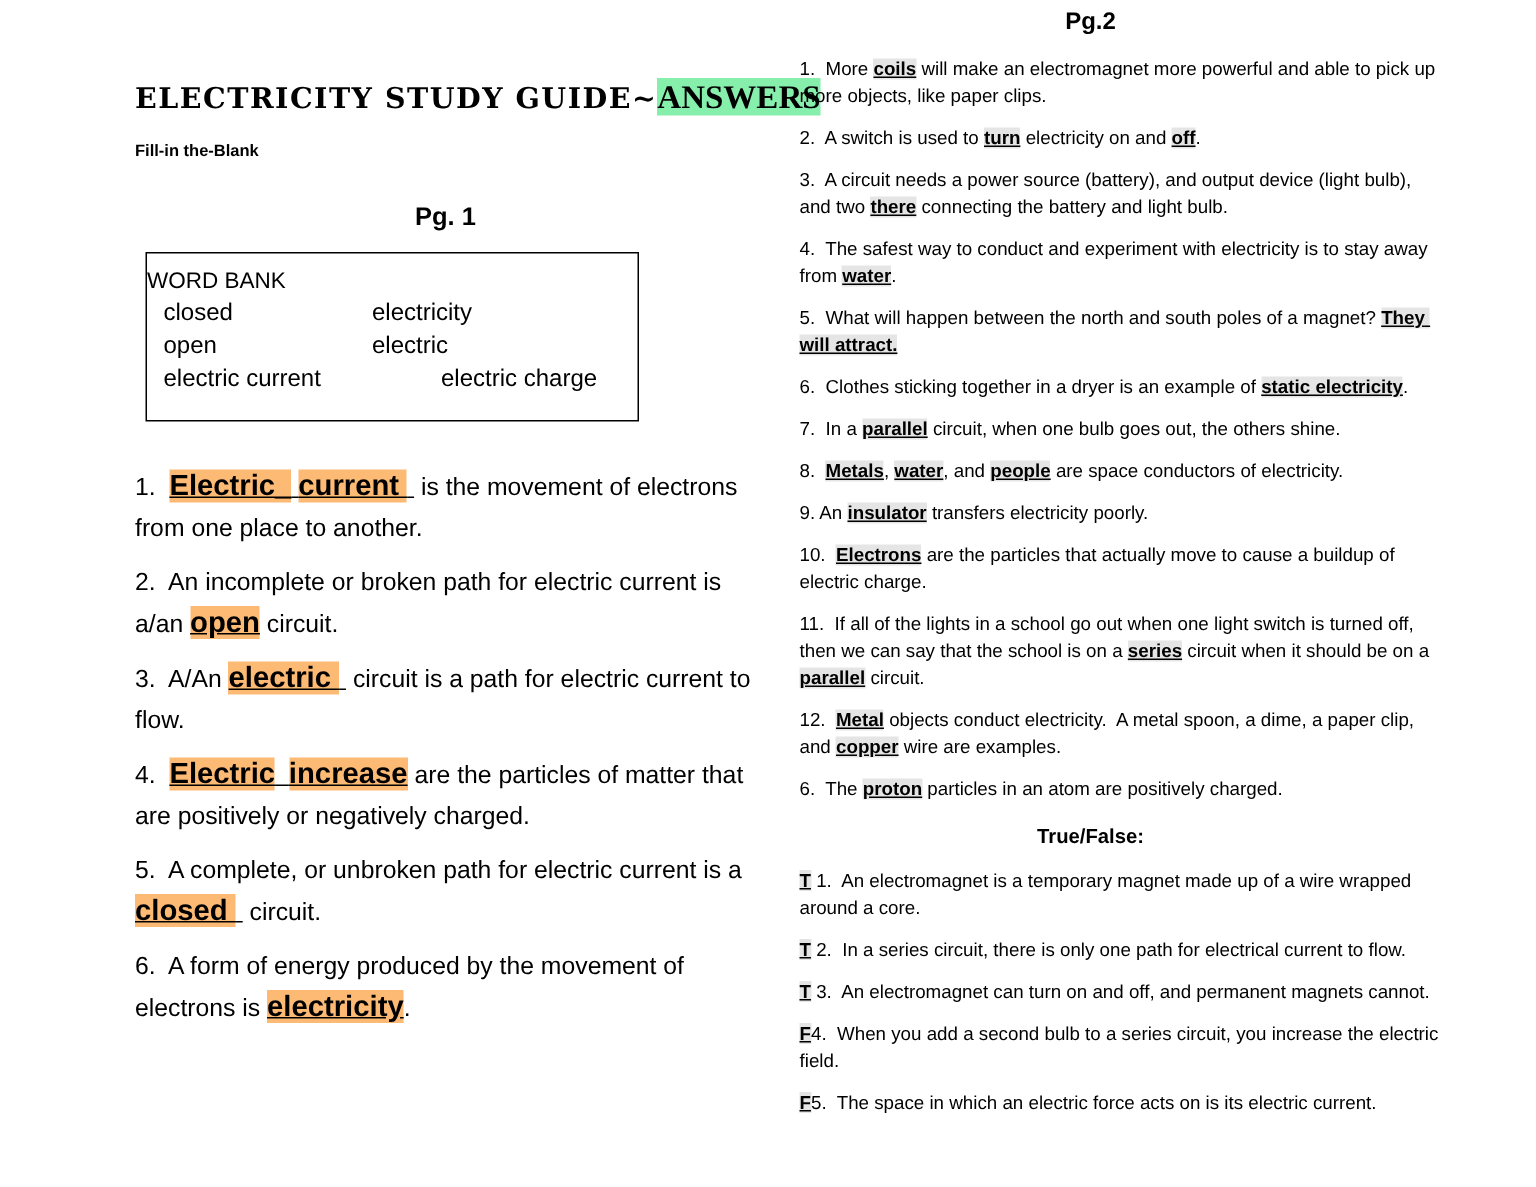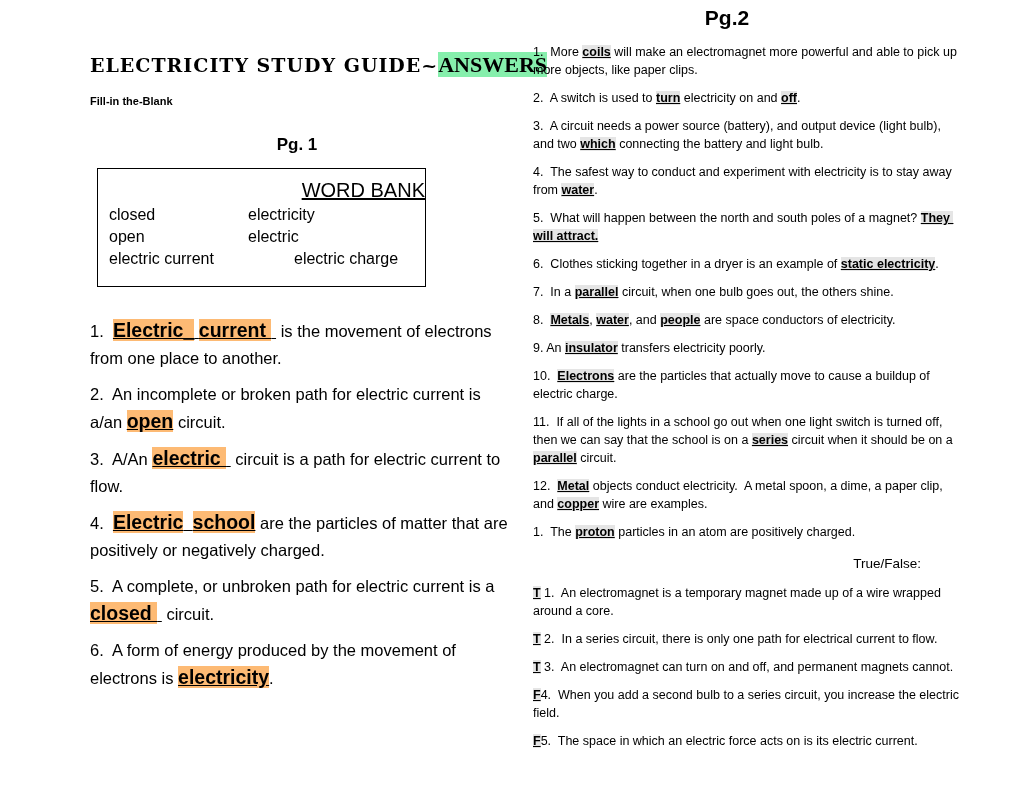--- a/index.html
+++ b/index.html
@@ -8,34 +8,34 @@
   
   .left-col{position:absolute;left:90px;top:52px;width:420px;}
   .doc-title{font-family:"DejaVu Serif",serif;font-weight:bold;font-size:19px;
              letter-spacing:1px;white-space:nowrap;}
   .doc-title .answers{font-family:Liberation Serif, serif;font-size:22px;
              font-weight:bold;background:#86efac;letter-spacing:0;}
   .subtitle{font-weight:bold;font-size:11px;margin-top:17px;}
   .pg1{font-weight:bold;font-size:17px;text-align:center;margin-top:28px;width:414px;}
   .word-bank{border:1px solid #000;margin-top:13px;margin-left:7px;width:329px;
              padding:10px 0 18px 0;font-size:16px;box-sizing:border-box;}
-  .wb-heading{text-align:right;text-decoration:underline;font-size:20px;}
+  .wb-heading{text-align:left;font-size:15px;}
   .wb-rows .wb-row{margin-top:4px;padding-left:11px;}
   .wb-rows .wb-row span:first-child{display:inline-block;width:139px;}
   .wb-rows .wb-row:nth-child(3) span:first-child{width:185px;}
   .questions{margin-top:30px;}
   .left-col p{font-size:16.5px;line-height:27px;margin:0 0 9px 0;white-space:pre-wrap;}
   .left-col .hl{background:#fdba74;font-weight:bold;text-decoration:underline;font-size:19.5px;}
   .left-col .ul{text-decoration:underline;}
   
   .right-col{position:absolute;left:533px;top:6px;width:432px;}
-  .pg2{font-weight:bold;font-size:21px;text-align:center;padding-right:44px;margin:0 0 13px 0;}
+  .pg2{font-weight:bold;font-size:16px;text-align:center;padding-right:44px;margin:0 0 13px 0;}
   .right-col p{font-size:12.5px;line-height:18px;margin:0 0 10px 0;white-space:pre-wrap;}
   .right-col .hl{background:#e5e5e5;font-weight:bold;text-decoration:underline;}
-  .tf-heading{font-weight:normal;font-size:13.5px;text-align:right;padding-right:44px;
+  .tf-heading{font-weight:bold;font-size:13.5px;text-align:center;padding-right:44px;
               margin:15px 0 13px 0;}
 </style>
 </head>
 <body>
 
 <div class="page">
 
   <div class="left-col">
     <div class="doc-title"><span>ELECTRICITY STUDY GUIDE~</span><span class="answers">ANSWERS</span></div>
     <div class="subtitle">Fill-in the-Blank</div>
@@ -45,42 +45,42 @@
       <div class="wb-rows">
           <div class="wb-row"><span>closed</span><span>electricity</span></div>
           <div class="wb-row"><span>open</span><span>electric</span></div>
           <div class="wb-row"><span>electric current</span><span>electric charge</span></div>
         </div>
     </div>
     <div class="questions">
         <p><span>1.  </span><span class="hl">Electric_</span><span class="ul"> </span><span class="hl">current </span><span class="ul"> </span><span> is the movement of electrons from one place to another.</span></p>
         <p><span>2.  An incomplete or broken path for electric current is a/an </span><span class="hl">open</span><span> circuit.</span></p>
         <p><span>3.  A/An </span><span class="hl">electric </span><span class="ul"> </span><span> circuit is a path for electric current to flow.</span></p>
-        <p><span>4.  </span><span class="hl">Electric</span><span class="ul">  </span><span class="hl">school</span><span> are the particles of matter that are positively or negatively charged.</span></p>
+        <p><span>4.  </span><span class="hl">Electric</span><span class="ul">  </span><span class="hl">increase</span><span> are the particles of matter that are positively or negatively charged.</span></p>
         <p><span>5.  A complete, or unbroken path for electric current is a </span><span class="hl">closed </span><span class="ul"> </span><span> circuit.</span></p>
         <p><span>6.  A form of energy produced by the movement of electrons is </span><span class="hl">electricity</span><span>.</span></p>
       </div>
   </div>
 
   <div class="right-col">
     <div class="pg2">Pg.2</div>
     <div>
         <p><span>1.  More </span><span class="hl">coils</span><span> will make an electromagnet more powerful and able to pick up more objects, like paper clips.</span></p>
         <p><span>2.  A switch is used to </span><span class="hl">turn</span><span> electricity on and </span><span class="hl">off</span><span>.</span></p>
-        <p><span>3.  A circuit needs a power source (battery), and output device (light bulb), and two </span><span class="hl">which</span><span> connecting the battery and light bulb.</span></p>
+        <p><span>3.  A circuit needs a power source (battery), and output device (light bulb), and two </span><span class="hl">there</span><span> connecting the battery and light bulb.</span></p>
         <p><span>4.  The safest way to conduct and experiment with electricity is to stay away from </span><span class="hl">water</span><span>.</span></p>
         <p><span>5.  What will happen between the north and south poles of a magnet? </span><span class="hl">They will attract.</span></p>
         <p><span>6.  Clothes sticking together in a dryer is an example of </span><span class="hl">static electricity</span><span>.</span></p>
         <p><span>7.  In a </span><span class="hl">parallel</span><span> circuit, when one bulb goes out, the others shine.</span></p>
         <p><span>8.  </span><span class="hl">Metals</span><span>, </span><span class="hl">water</span><span>, and </span><span class="hl">people</span><span> are space conductors of electricity.</span></p>
         <p><span>9. An </span><span class="hl">insulator</span><span> transfers electricity poorly.</span></p>
         <p><span>10.  </span><span class="hl">Electrons</span><span> are the particles that actually move to cause a buildup of electric charge.</span></p>
         <p><span>11.  If all of the lights in a school go out when one light switch is turned off, then we can say that the school is on a </span><span class="hl">series</span><span> circuit when it should be on a </span><span class="hl">parallel</span><span> circuit.</span></p>
         <p><span>12.  </span><span class="hl">Metal</span><span> objects conduct electricity.  A metal spoon, a dime, a paper clip, and </span><span class="hl">copper</span><span> wire are examples.</span></p>
-        <p><span>1.  The </span><span class="hl">proton</span><span> particles in an atom are positively charged.</span></p>
+        <p><span>6.  The </span><span class="hl">proton</span><span> particles in an atom are positively charged.</span></p>
       </div>
     <div class="tf-heading">True/False:</div>
     <div>
         <p><span class="hl">T</span><span> 1.  An electromagnet is a temporary magnet made up of a wire wrapped around a core.</span></p>
         <p><span class="hl">T</span><span> 2.  In a series circuit, there is only one path for electrical current to flow.</span></p>
         <p><span class="hl">T</span><span> 3.  An electromagnet can turn on and off, and permanent magnets cannot.</span></p>
         <p><span class="hl">F</span><span>4.  When you add a second bulb to a series circuit, you increase the electric field.</span></p>
         <p><span class="hl">F</span><span>5.  The space in which an electric force acts on is its electric current.</span></p>
       </div>
   </div>

